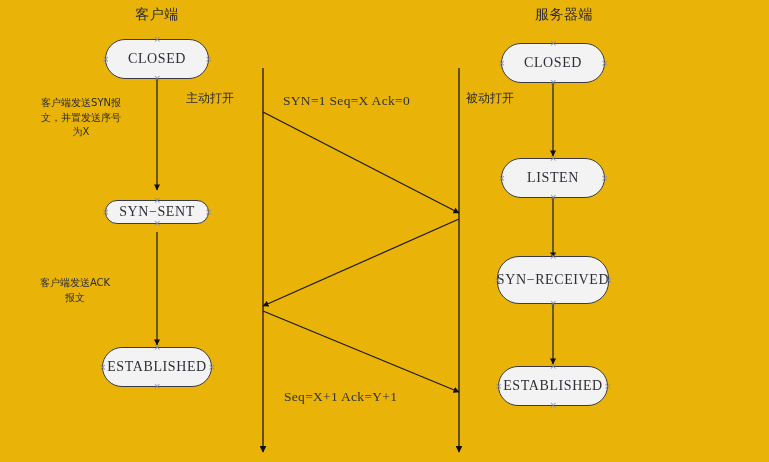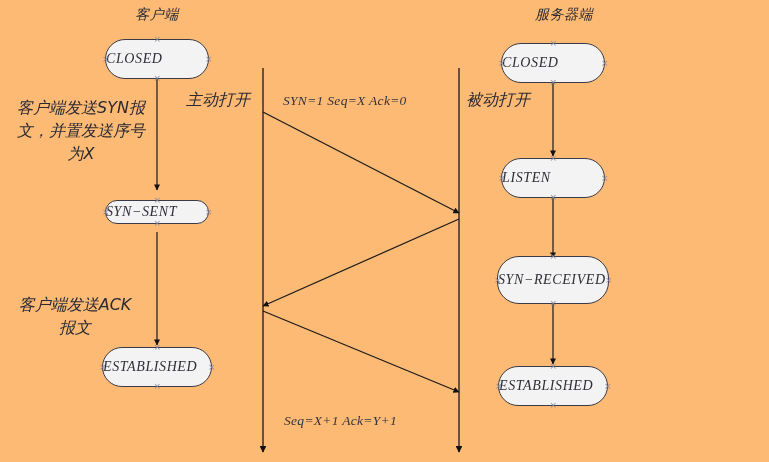--- a/index.html
+++ b/index.html
@@ -10,22 +10,21 @@
     width: 769px;
     height: 462px;
     background: #efefef;
     font-family: "Liberation Serif", "DejaVu Serif", serif;
     overflow: hidden;
   }
   #canvas {
     position: relative;
     width: 769px;
     height: 462px;
-    background: #fdba74;
-    font-style: italic;
+    background: #eab308;
   }
   svg.layer {
     position: absolute;
     left: 0;
     top: 0;
     width: 769px;
     height: 462px;
     overflow: visible;
   }
   .lane-title {
@@ -38,21 +37,21 @@
     letter-spacing: 0.5px;
   }
   .state-box {
     position: absolute;
     border: 1px solid #3a3a46;
     border-radius: 22px;
     background: #f3f3f3;
     box-sizing: border-box;
     display: flex;
     align-items: center;
-    justify-content: flex-start;
+    justify-content: center;
     transform: translate(-50%, -50%);
   }
   .state-label {
     font-family: "Liberation Serif", "DejaVu Serif", serif;
     font-size: 14px;
     color: #2e2e38;
     white-space: nowrap;
     letter-spacing: 0.6px;
   }
   .handle {
@@ -68,40 +67,40 @@
   }
   .handle::before { content: "\00D7"; }
   .h-top    { left: 50%; top: -4px;  transform: translateX(-50%); }
   .h-bottom { left: 50%; bottom: -4px; transform: translateX(-50%); }
   .h-left   { top: 50%;  left: -4px; transform: translateY(-50%); }
   .h-right  { top: 50%;  right: -4px; transform: translateY(-50%); }
 
   .note {
     position: absolute;
     font-family: "DejaVu Sans", "Liberation Sans", sans-serif;
-    font-size: 16px;
+    font-size: 10px;
     color: #2a2a33;
     text-align: center;
     line-height: 1.45;
     white-space: pre-line;
   }
   .msg-label {
     position: absolute;
     font-family: "Liberation Serif", "DejaVu Serif", serif;
     font-size: 13.5px;
     color: #33333d;
     text-align: right;
     line-height: 1.35;
     white-space: pre-line;
     letter-spacing: 0.3px;
   }
   .open-label {
     position: absolute;
     font-family: "DejaVu Sans", "Liberation Sans", sans-serif;
-    font-size: 16px;
+    font-size: 12px;
     color: #2a2a33;
     white-space: nowrap;
   }
 </style>
 </head>
 <body>
 
 <div id="canvas">
 
   <svg class="layer" viewBox="0 0 769 462">
@@ -126,25 +125,25 @@
 
   <div class="lane-title" style="left:157px; top:6px;">客户端</div>
   <div class="lane-title" style="left:564px; top:6px;">服务器端</div>
 
   <div class="open-label" style="left:186px; top:90px;">主动打开</div>
   <div class="open-label" style="left:466px; top:90px;">被动打开</div>
 
   <div class="note" style="left:6px; top:96px; width:150px;">客户端发送SYN报
 文，并置发送序号
 为X</div>
-  <div class="note" style="left:10px; top:276px; width:130px;margin-top:17px;">客户端发送ACK
+  <div class="note" style="left:10px; top:276px; width:130px;">客户端发送ACK
 报文</div>
 
   <div class="msg-label" style="left:283px; top:92px;">SYN=1  Seq=X  Ack=0</div>
-  <div class="msg-label" style="left:284px; top:388px;margin-top:24px;">Seq=X+1  Ack=Y+1</div>
+  <div class="msg-label" style="left:284px; top:388px;">Seq=X+1  Ack=Y+1</div>
 
   <div id="state-boxes">
       <div class="state-box" style="left: 157px; top: 59px; width: 104px; height: 40px;">
         <span class="state-label">CLOSED</span>
         <span class="handle h-top"></span>
         <span class="handle h-bottom"></span>
         <span class="handle h-left"></span>
         <span class="handle h-right"></span>
       </div>
       <div class="state-box" style="left: 157px; top: 212px; width: 104px; height: 24px;">

